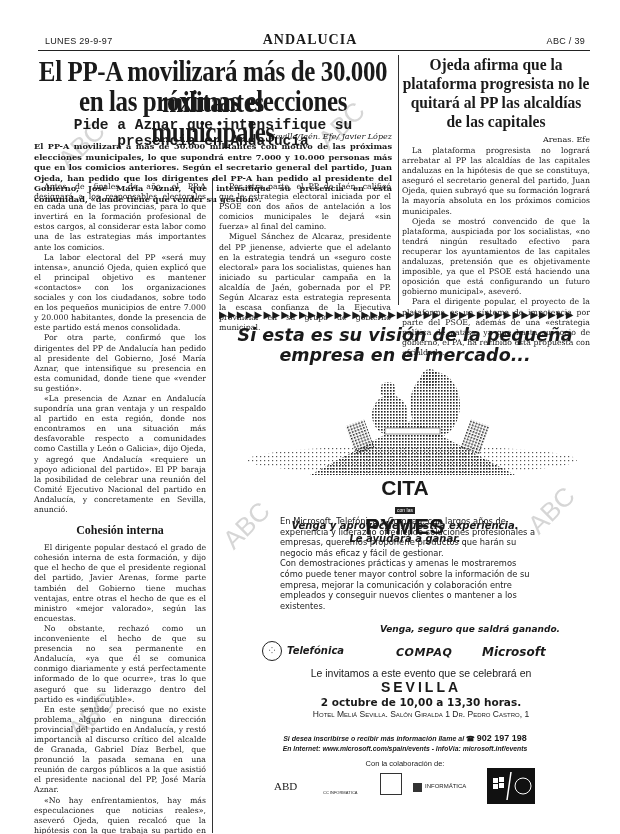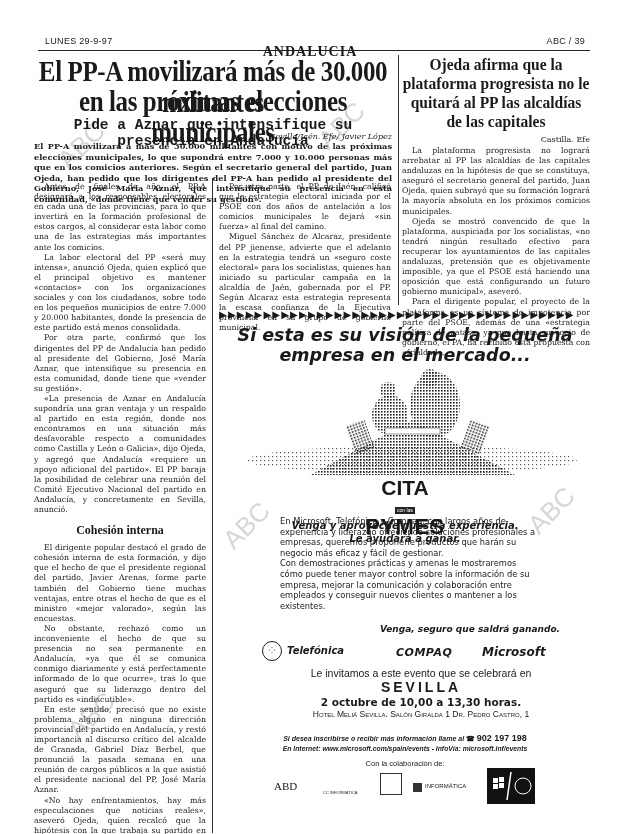--- a/index.html
+++ b/index.html
@@ -1,19 +1,19 @@
 <!DOCTYPE html>
 <html><head>
 <meta charset="utf-8">
 <style>
   html,body{margin:0;padding:0;background:#fff;}
   body{width:620px;height:834px;position:relative;overflow:hidden;font-family:"DejaVu Serif",serif;color:#1a1a1a;}
   .abs{position:absolute;}
   .folio{top:36px;font-family:"Liberation Sans",sans-serif;font-size:9px;letter-spacing:.3px;}
-  .section{top:44px;left:0;width:620px;text-align:center;font-family:"Liberation Serif",serif;font-weight:bold;font-size:14px;letter-spacing:1px;}
+  .section{top:32px;left:0;width:620px;text-align:center;font-family:"Liberation Serif",serif;font-weight:bold;font-size:14px;letter-spacing:1px;}
   .rule{background:#222;height:1px;}
   .vrule{background:#333;width:1px;}
   .headline{font-family:"Liberation Serif",serif;font-weight:bold;font-size:25px;line-height:27px;text-align:center;letter-spacing:-.4px;transform:scaleY(1.15);transform-origin:top;}
   .subhead{font-family:Liberation Mono, monospace;font-weight:bold;font-size:14.5px;text-align:center;}
   .byline{font-size:8px;text-align:right;font-style:italic;}
   .lead{font-size:8.2px;line-height:10.6px;font-weight:bold;text-align:justify;}
   .col{font-size:7.8px;line-height:10.1px;text-align:justify;}
   .col p{margin:0;text-indent:10px;}
   .subtitle{font-family:"Liberation Serif",serif;font-weight:bold;font-size:12px;text-align:center;margin:10px 0 8px 0;}
   .side-head{font-family:"Liberation Serif",serif;font-weight:bold;font-size:15.5px;line-height:17px;text-align:center;transform:scaleY(1.12);transform-origin:top;}
@@ -67,21 +67,21 @@
   <p>«No hay enfrentamientos, hay más especulaciones que noticias reales», aseveró Ojeda, quien recalcó que la hipótesis con la que trabaja su partido en estos momentos es que Arenas sea nuevamente el candidato a la presidencia de la Junta de Andalucía. «Si hubiera decidido no presentarse como candidato habría también abandonado la presidencia del PP-A cuando fue nombrado ministro», aseguró el secretario regional de los populares, quien insistió en que la presencia «constante» del ministro de Trabajo en Andalucía demuestra que será el próximo candidato.</p>
 </div>
 
 <div class="abs col" style="left:219px;top:182px;width:172px;">
   <p>Por otra parte, el PP de Jaén, calificó que la estrategia electoral iniciada por el PSOE con dos años de antelación a los comicios municipales le dejará «sin fuerza» al final del camino.</p>
   <p>Miguel Sánchez de Alcaraz, presidente del PP jienense, advierte que el adelanto en la estrategia tendrá un «seguro coste electoral» para los socialistas, quienes han iniciado su particular campaña en la alcaldía de Jaén, gobernada por el PP. Según Alcaraz esta estrategia representa la escasa confianza de la Ejecutiva provincial en su grupo de gobierno municipal.</p>
 </div>
 
 <div class="abs" style="left:402px;top:54px;width:188px;">
   <div class="side-head">Ojeda afirma que la plataforma progresista no le quitará al PP las alcaldías de las capitales</div>
-  <div class="byline" style="margin-top:13px;font-style:normal;">Castilla. Efe</div>
+  <div class="byline" style="margin-top:13px;font-style:normal;">Arenas. Efe</div>
   <div class="col" style="margin-top:2px;">
     <p>La plataforma progresista no logrará arrebatar al PP las alcaldías de las capitales andaluzas en la hipótesis de que se constituya, aseguró el secretario general del partido, Juan Ojeda, quien subrayó que su formación logrará la mayoría absoluta en los próximos comicios municipales.</p>
     <p>Ojeda se mostró convencido de que la plataforma, auspiciada por los socialistas, «no tendrá ningún resultado efectivo para recuperar los ayuntamientos de las capitales andaluzas, pretensión que es objetivamente imposible, ya que el PSOE está haciendo una oposición que está configurando un futuro gobierno municipal», aseveró.</p>
     <p>Para el dirigente popular, el proyecto de la plataforma es un síntoma de impotencia por parte del PSOE, además de una «estrategia política de patas», ya que hasta su socio de gobierno, el PA, ha recibido esta propuesta con «frialdad».</p>
   </div>
 </div>
 
 <div class="abs arrows" style="left:219px;top:309px;width:372px;">▶▶▶▶▶▶▶▶▶▶▶▶▶▶▶▶▶▶▶▶▶▶▶▶▶▶▶▶▶▶▶▶▶▶▶▶▶▶▶▶</div>
 
 <div class="abs" style="left:219px;top:325px;width:372px;">

